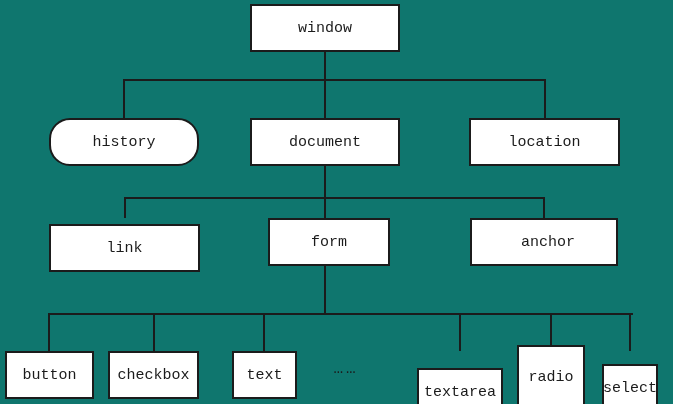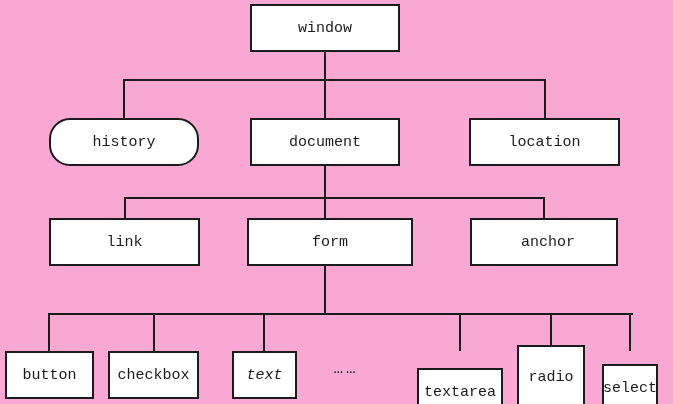--- a/index.html
+++ b/index.html
@@ -4,21 +4,21 @@
 <style>
   html, body {
     margin: 0;
     padding: 0;
     background: #ffffff;
   }
   .stage {
     position: relative;
     width: 673px;
     height: 404px;
-    background: #f9a8d4;
+    background: #0f766e;
     font-family: "Liberation Mono", "DejaVu Sans Mono", monospace;
     color: #1b1b1b;
     overflow: hidden;
   }
   .node {
     position: absolute;
     box-sizing: border-box;
     border: 2px solid #1b1b1b;
     background: #ffffff;
     display: flex;
@@ -63,36 +63,36 @@
   <div class="node" style="left:49px; top:118px; width:150px; height:48px;border-radius:21px;">history</div>
   <div class="node" style="left:250px; top:118px; width:150px; height:48px;font-family:Liberation Mono, monospace;">document</div>
   <div class="node" style="left:469px; top:118px; width:151px; height:48px;">location</div>
 
   <div class="v" style="left:324px; top:166px; height:33px;"></div>
   <div class="h" style="left:124px; top:197px; width:421px;"></div>
   <div class="v" style="left:124px; top:197px; height:21px;"></div>
   <div class="v" style="left:324px; top:197px; height:21px;"></div>
   <div class="v" style="left:543px; top:197px; height:21px;"></div>
 
-  <div class="node" style="left:49px; top:218px; width:151px; height:48px;">link</div>
-  <div class="node" style="left:247px; top:218px; width:166px; height:48px;">form</div>
+  <div class="node" style="left:49px; top:224px; width:151px; height:48px;">link</div>
+  <div class="node" style="left:268px; top:218px; width:122px; height:48px;">form</div>
   <div class="node" style="left:470px; top:218px; width:148px; height:48px;padding-left:8px;">anchor</div>
 
   <div class="v" style="left:324px; top:266px; height:49px;"></div>
   <div class="h" style="left:48px; top:313px; width:585px;"></div>
   <div class="v" style="left:48px; top:313px; height:38px;"></div>
   <div class="v" style="left:153px; top:313px; height:38px;"></div>
   <div class="v" style="left:263px; top:313px; height:38px;"></div>
   <div class="v" style="left:459px; top:313px; height:38px;"></div>
   <div class="v" style="left:550px; top:313px; height:38px;"></div>
   <div class="v" style="left:629px; top:313px; height:38px;"></div>
 
   <div class="node" style="left:5px; top:351px; width:89px; height:48px;">button</div>
   <div class="node" style="left:108px; top:351px; width:91px; height:48px;">checkbox</div>
-  <div class="node" style="left:232px; top:351px; width:65px; height:48px;font-style:italic;">text</div>
+  <div class="node" style="left:232px; top:351px; width:65px; height:48px;">text</div>
 
   <div class="ellipsis" style="left:306px; top:351px; width:80px; height:48px;">
     <span>……</span>
   </div>
 
   <div class="node" style="left:417px; top:351px; width:86px; height:48px;margin-top:17px;">textarea</div>
   <div class="node" style="left:517px; top:345px; width:68px; height:64px;text-align:right;">radio</div>
   <div class="node" style="left:602px; top:364px; width:56px; height:48px;">select</div>
 
 </div>

